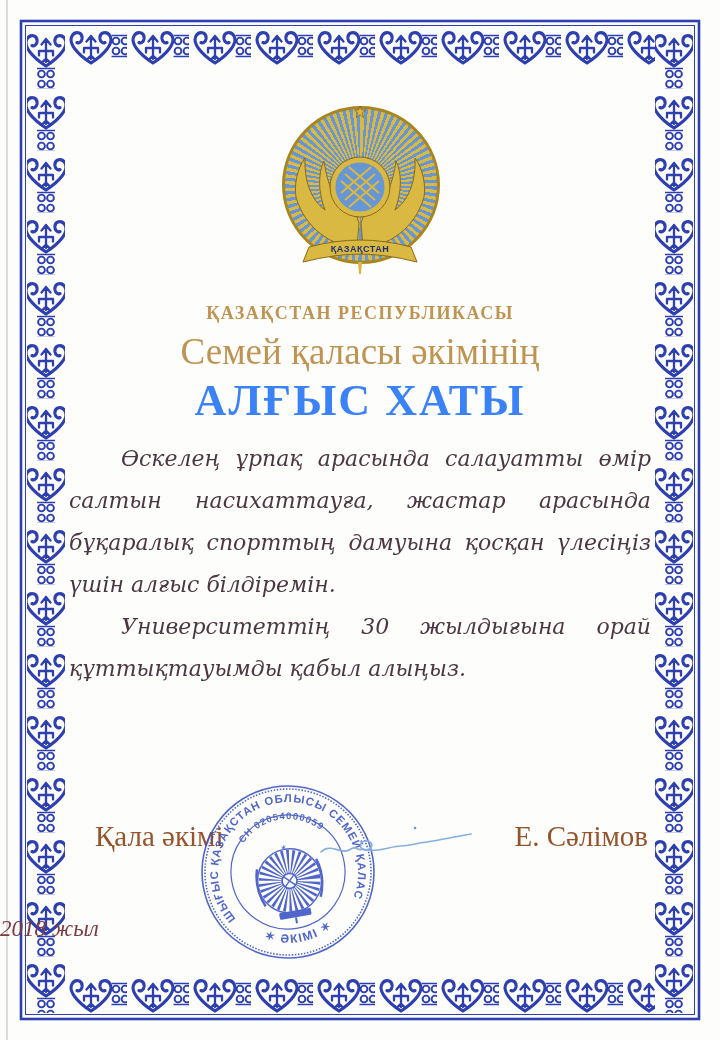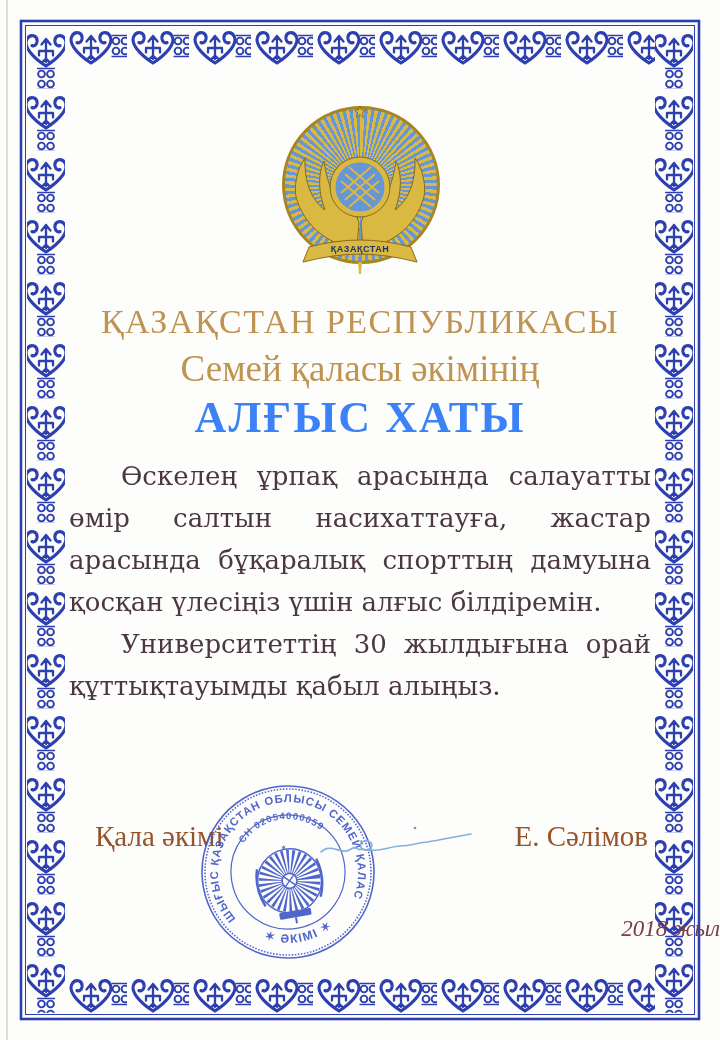--- a/index.html
+++ b/index.html
@@ -6,32 +6,32 @@
   .page{position:relative;width:720px;height:1040px;background:#fdfdfb;overflow:hidden;
         font-family:"Liberation Serif", serif;}
   .scan-edge{position:absolute;left:6px;top:0;width:2px;height:100%;background:#dcdcd8;}
   .border-svg{position:absolute;left:0;top:0;}
   .content{position:absolute;left:65px;top:65px;width:590px;text-align:center;}
   .emblem{position:relative;width:170px;height:184px;margin:36px auto 0;}
   .sunburst{position:absolute;left:7px;top:5px;width:152px;height:152px;border-radius:50%;
             border:3px solid #a8851f;
             background:repeating-conic-gradient(#d9b942 0deg 2.6deg,#6796d6 2.6deg 5.2deg);}
   .emblem-overlay{position:absolute;left:0;top:0;}
-  .country{margin-top:18px;font-size:34px;font-weight:normal;letter-spacing:1.5px;color:#bf9351;}
+  .country{margin-top:18px;font-size:18px;font-weight:bold;letter-spacing:1.5px;color:#bf9351;}
   .issuer{margin-top:6px;font-size:37px;font-weight:normal;color:#bf9351;}
   .title{margin-top:2px;font-size:44px;font-weight:bold;letter-spacing:2px;color:#3b82f6;}
   .recipient{margin-top:12px;font-size:32px;font-weight:bold;color:#d85f31;}
-  .body-text{margin-top:12px;padding:0 4px;text-align:justify;
-             font-family:"DejaVu Serif", serif;font-size:26px;line-height:42px;color:#4b3742;}
+  .body-text{margin-top:12px;padding:0 4px;text-align:justify;font-style:italic;
+             font-family:"DejaVu Serif", serif;font-size:22px;line-height:42px;color:#4b3742;}
   .body-text p{margin:0;text-indent:52px;}
   .sign-row{position:absolute;left:95px;right:72px;top:820px;display:flex;
             justify-content:space-between;font-size:29px;font-weight:normal;color:#95542b;}
   .stamp{position:absolute;left:198px;top:782px;}
   .sig-stroke{position:absolute;left:315px;top:822px;}
-  .year{position:absolute;left:0;top:916px;width:720px;text-align:right;font-style:italic;
+  .year{position:absolute;left:0;top:916px;width:720px;text-align:left;font-style:italic;
         font-size:23px;color:#7c3a43;}
 </style>
 </head>
 <body>
 
 <div class="page">
 
   <div class="scan-edge"></div>
 
   <svg class="border-svg" width="720" height="1040" viewBox="0 0 720 1040">

